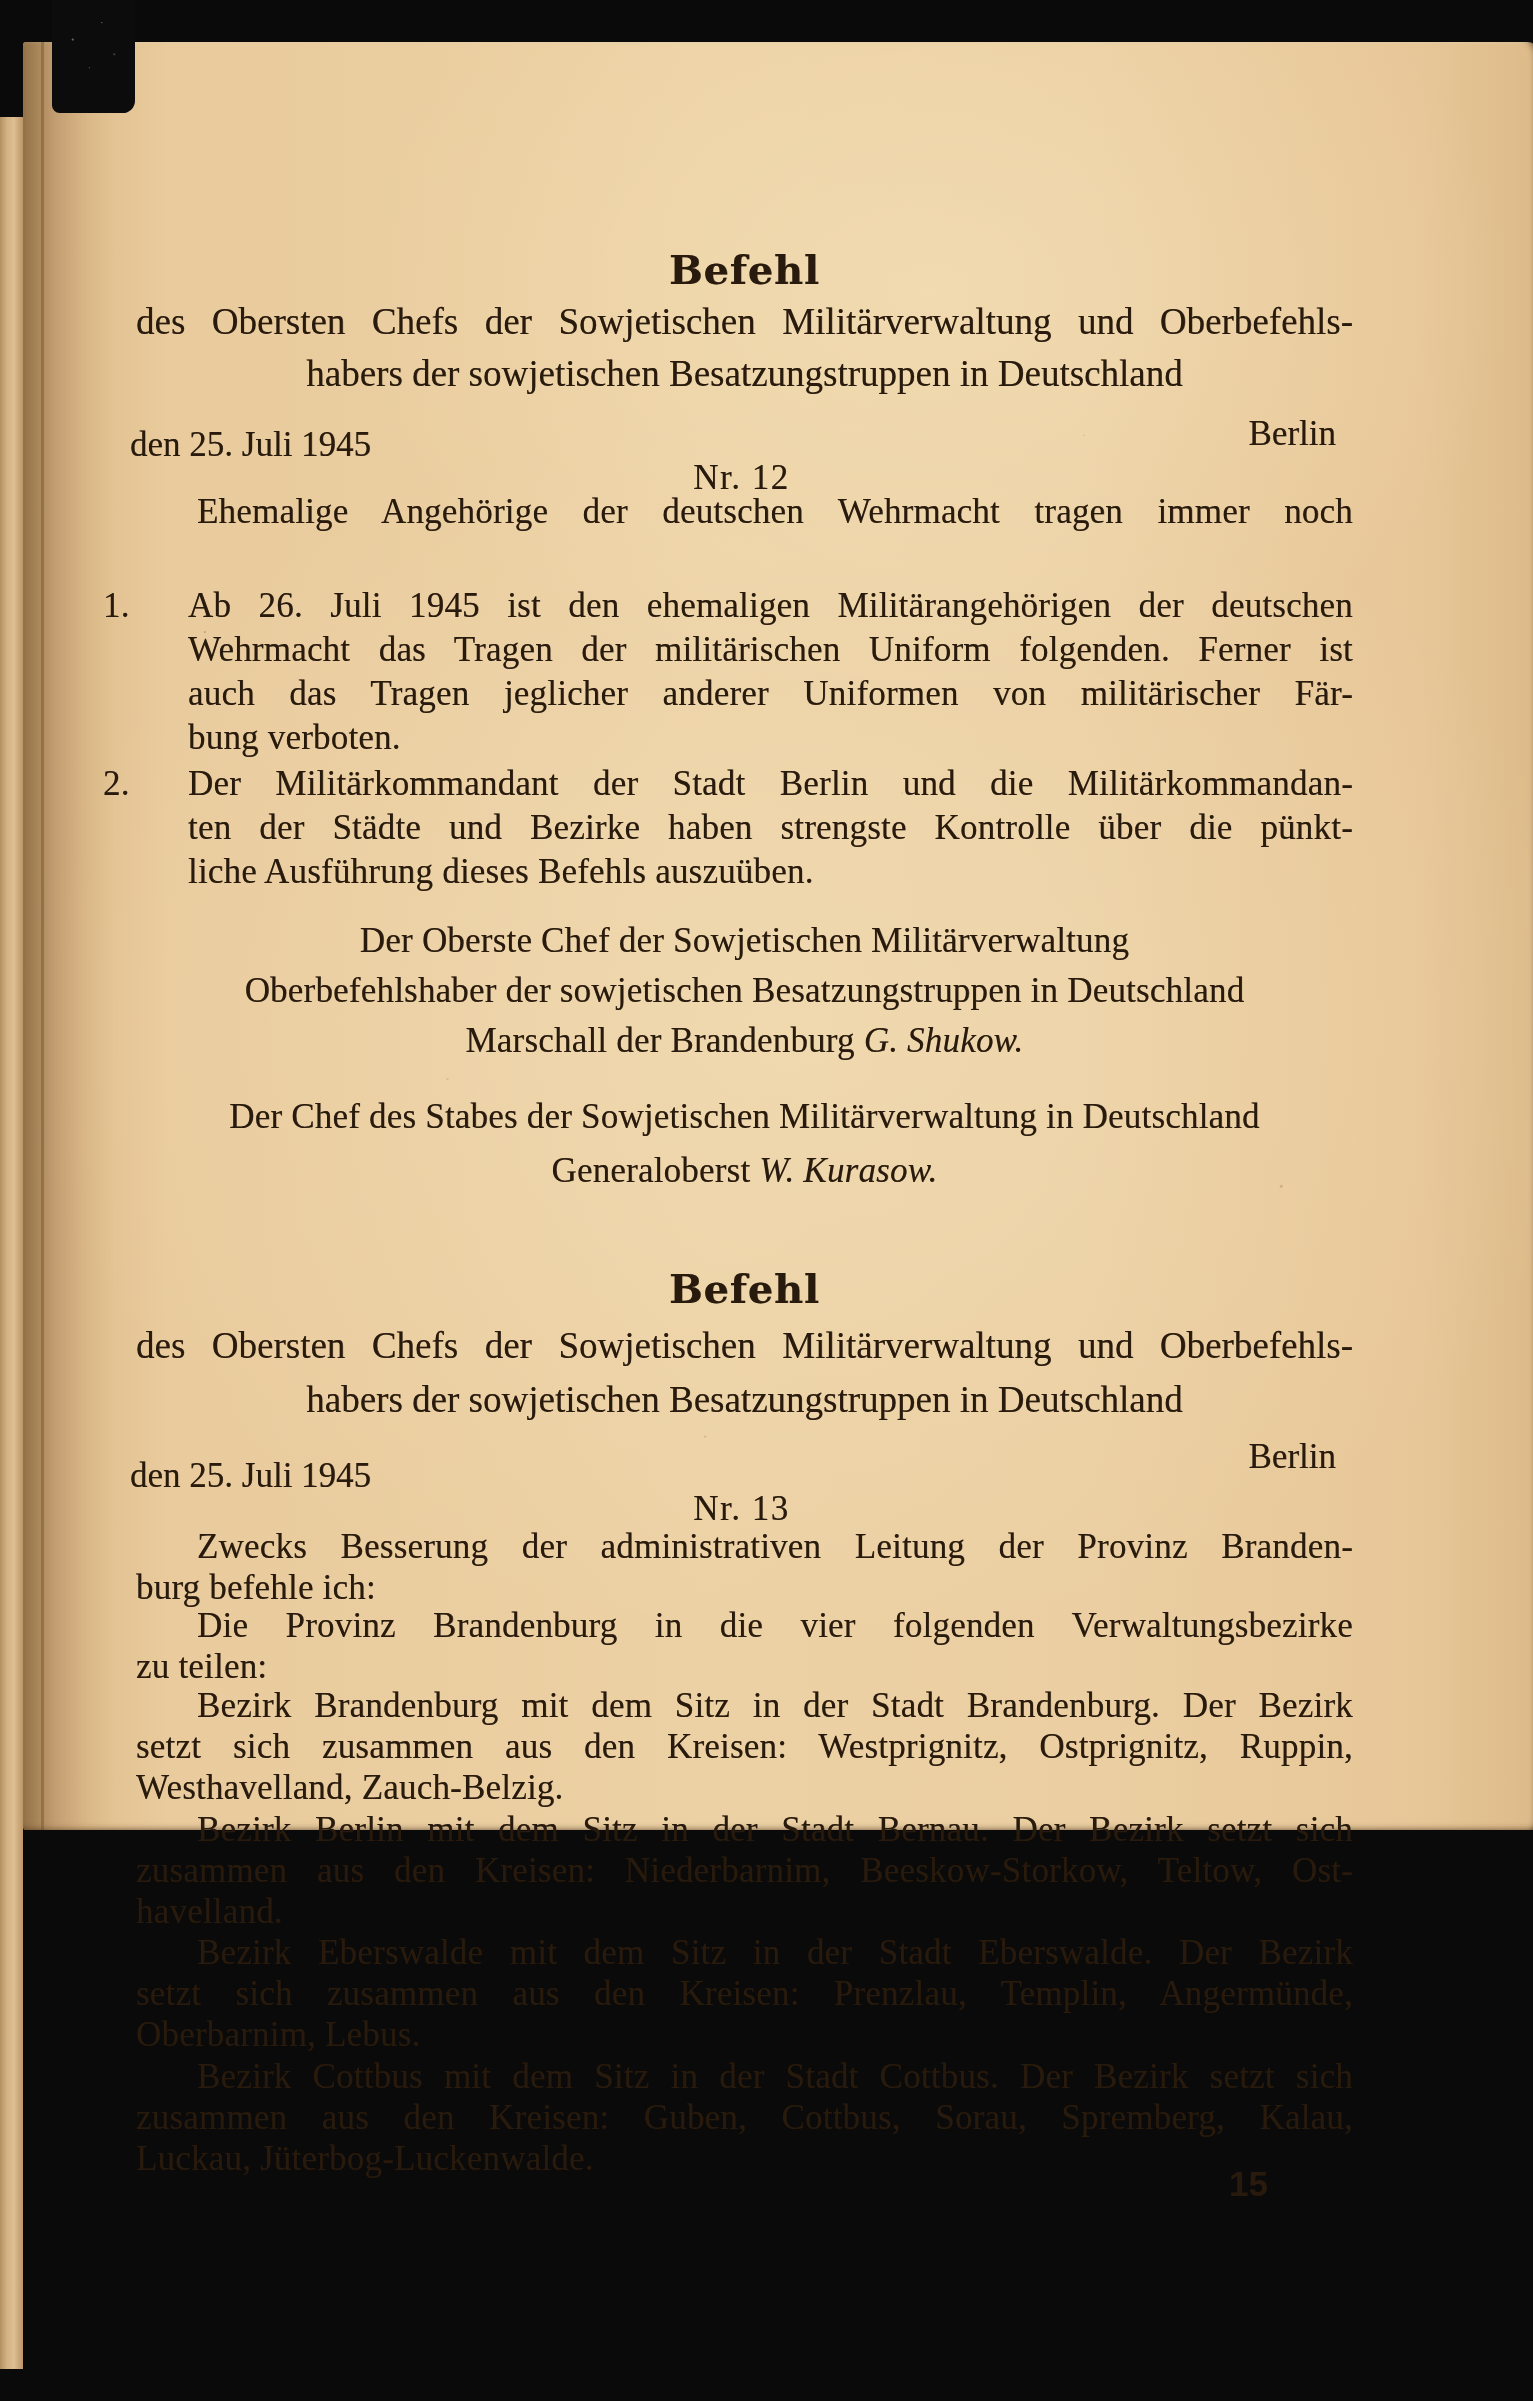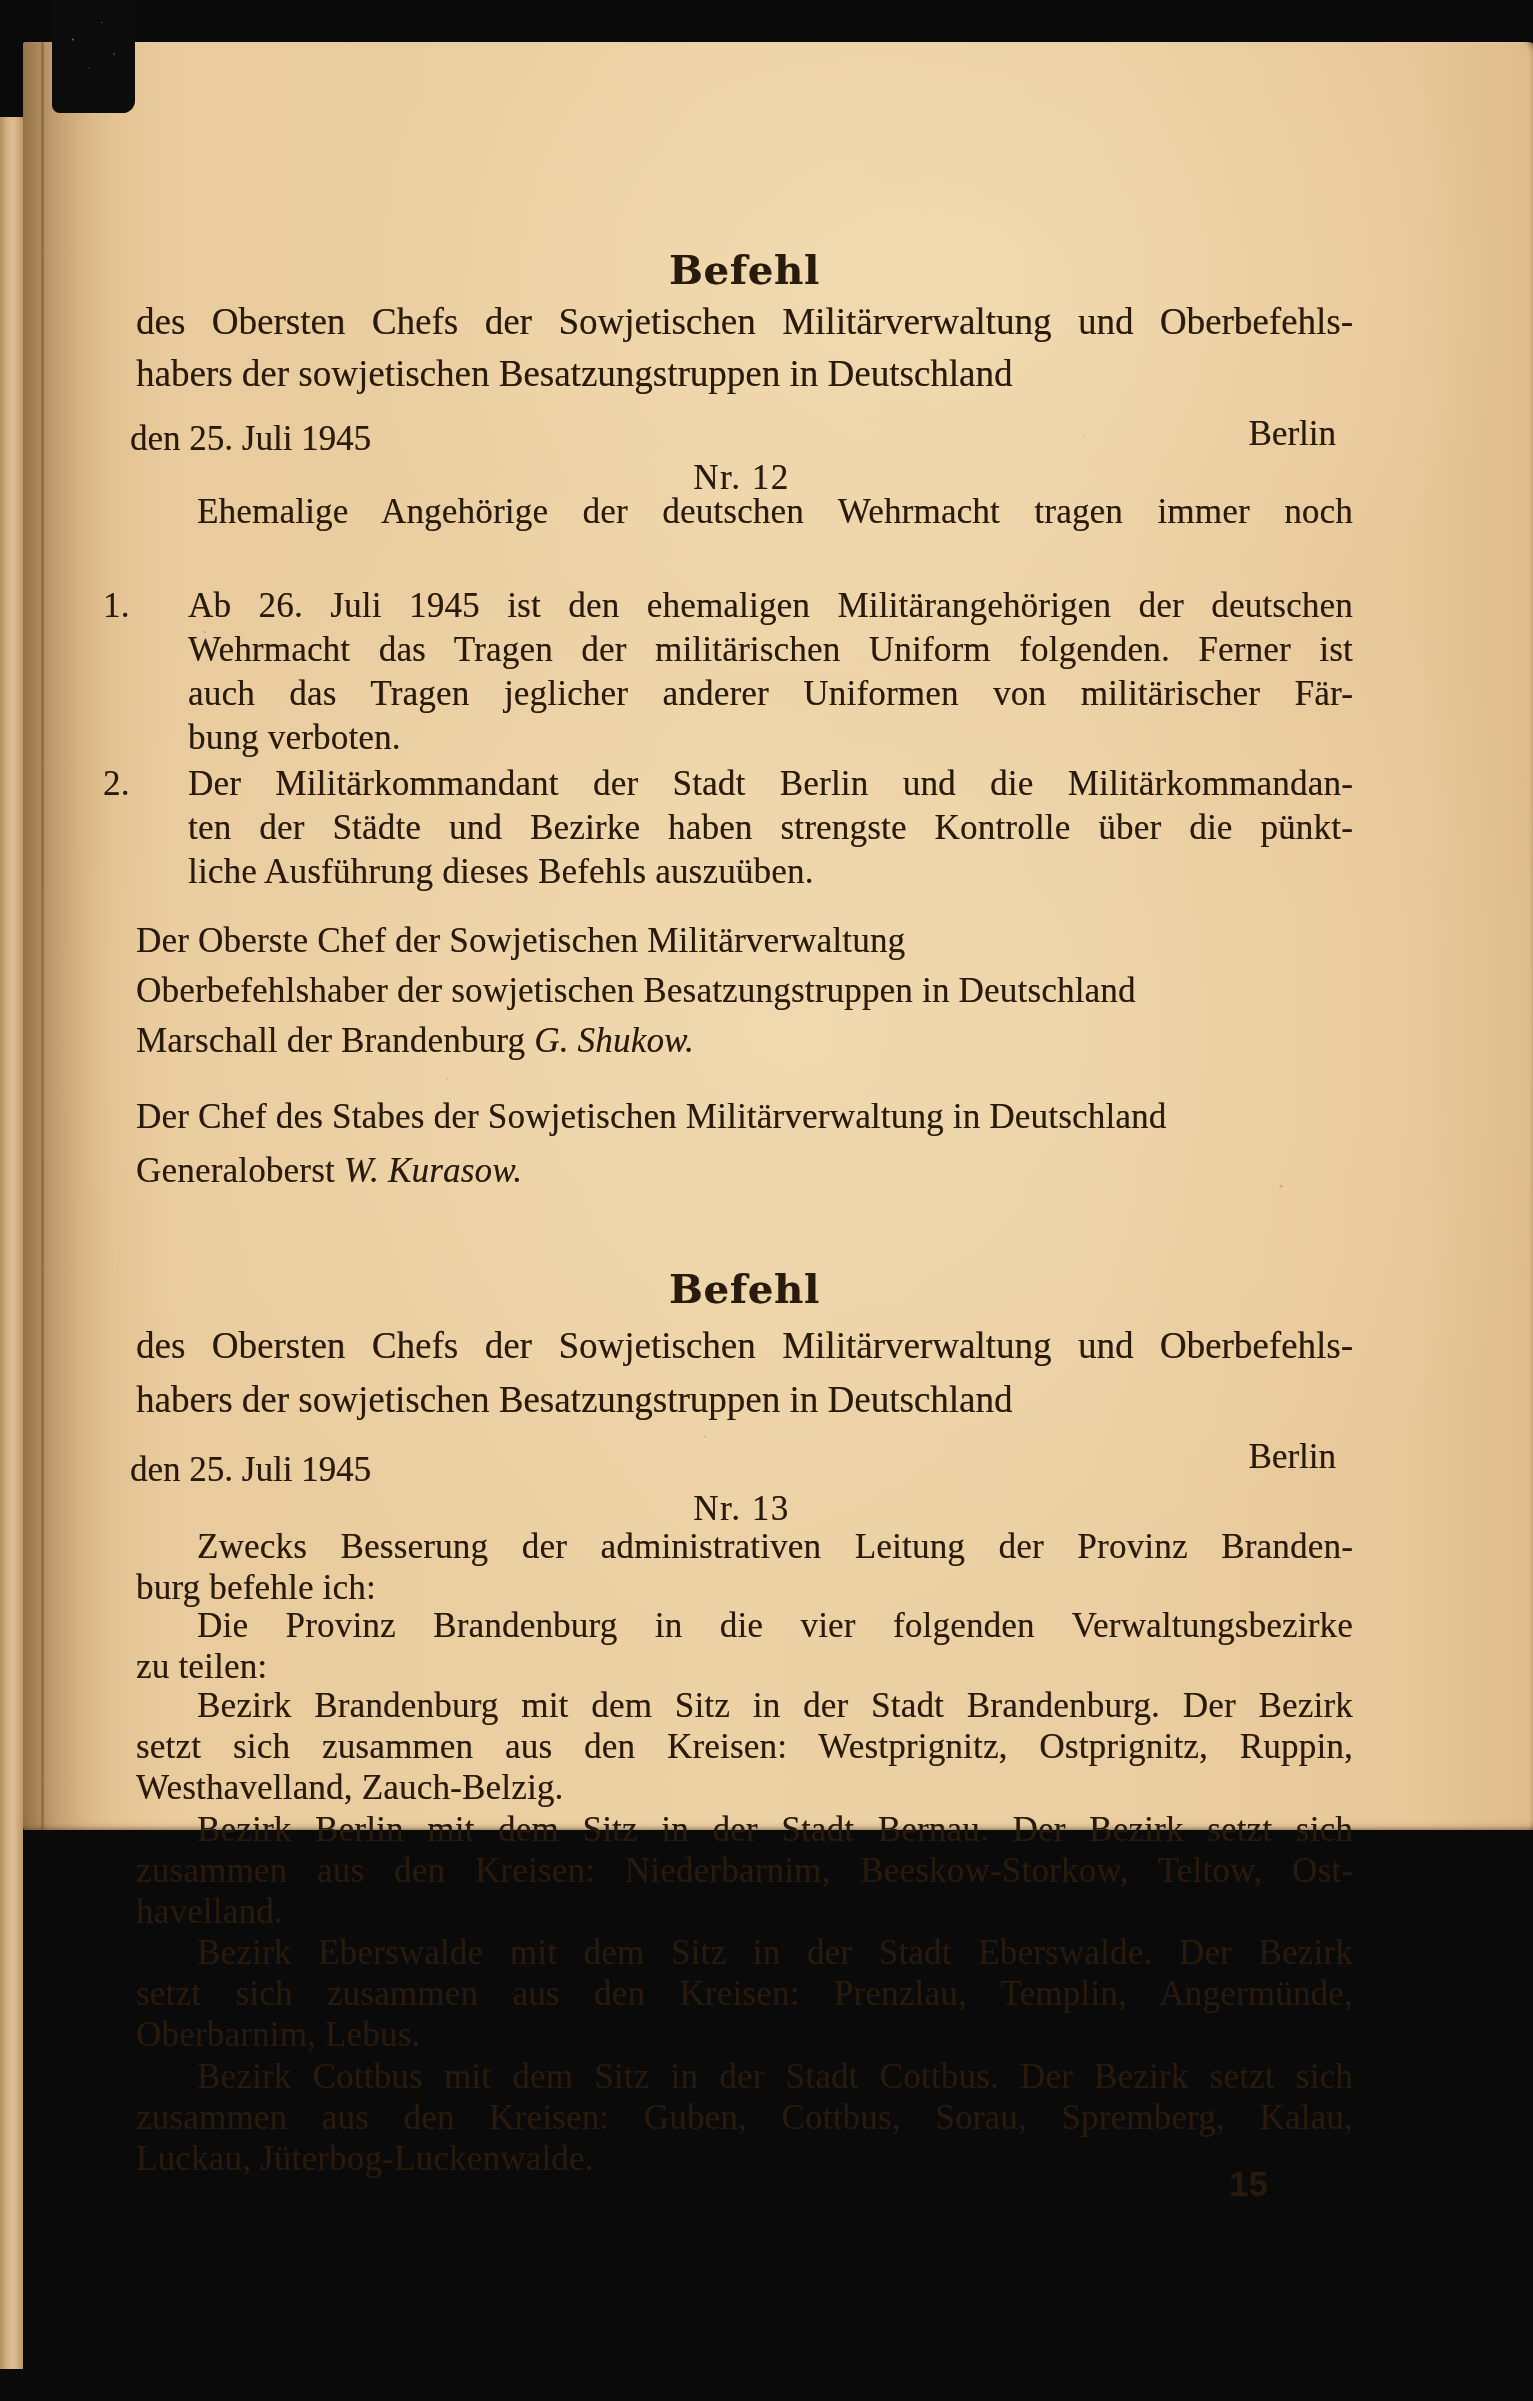--- a/index.html
+++ b/index.html
@@ -79,26 +79,26 @@
     left: 113px; right: 186px; text-align: center;
     font-family: "DejaVu Serif", serif; font-weight: bold;
     font-size: 40px; line-height: 46px; letter-spacing: 0.8px;
   }
   .sub { left: 113px; right: 186px; font-size: 37px; line-height: 52px; }
   .body-l { font-size: 35px; line-height: 44px; letter-spacing: 0.2px; }
   .body-s { font-size: 35px; line-height: 41px; letter-spacing: 0.2px; }
 
   .jl { text-align: justify; text-align-last: justify; }
   .ll { text-align: left; text-align-last: left; }
-  .cl { }
+  .cl { text-align: center; }
   .ind { text-indent: 61px; }
   .it { font-style: italic; }
 
   .daterow { left: 107px; right: 186px; height: 44px; font-size: 35px; line-height: 43px; }
-  .d-date { position: absolute; left: 0; top: 2px; }
+  .d-date { position: absolute; left: 0; top: 8px; }
   .d-num  { position: absolute; left: 0; right: 0; top: 0; text-align: center; letter-spacing: 1.5px; margin-top: 41px; }
   .d-place { position: absolute; right: 17px; }
   .dr1 .d-place { top: -3.1px; }
   .dr2 .d-place { top: -10.7px; }
 
   .item { left: 80px; right: 186px; }
   .item-num { position: absolute; left: 0; top: 0; font-size: 35px; line-height: 44px; }
   .item-lines { margin-left: 85px; }
 
   .pagenum {

